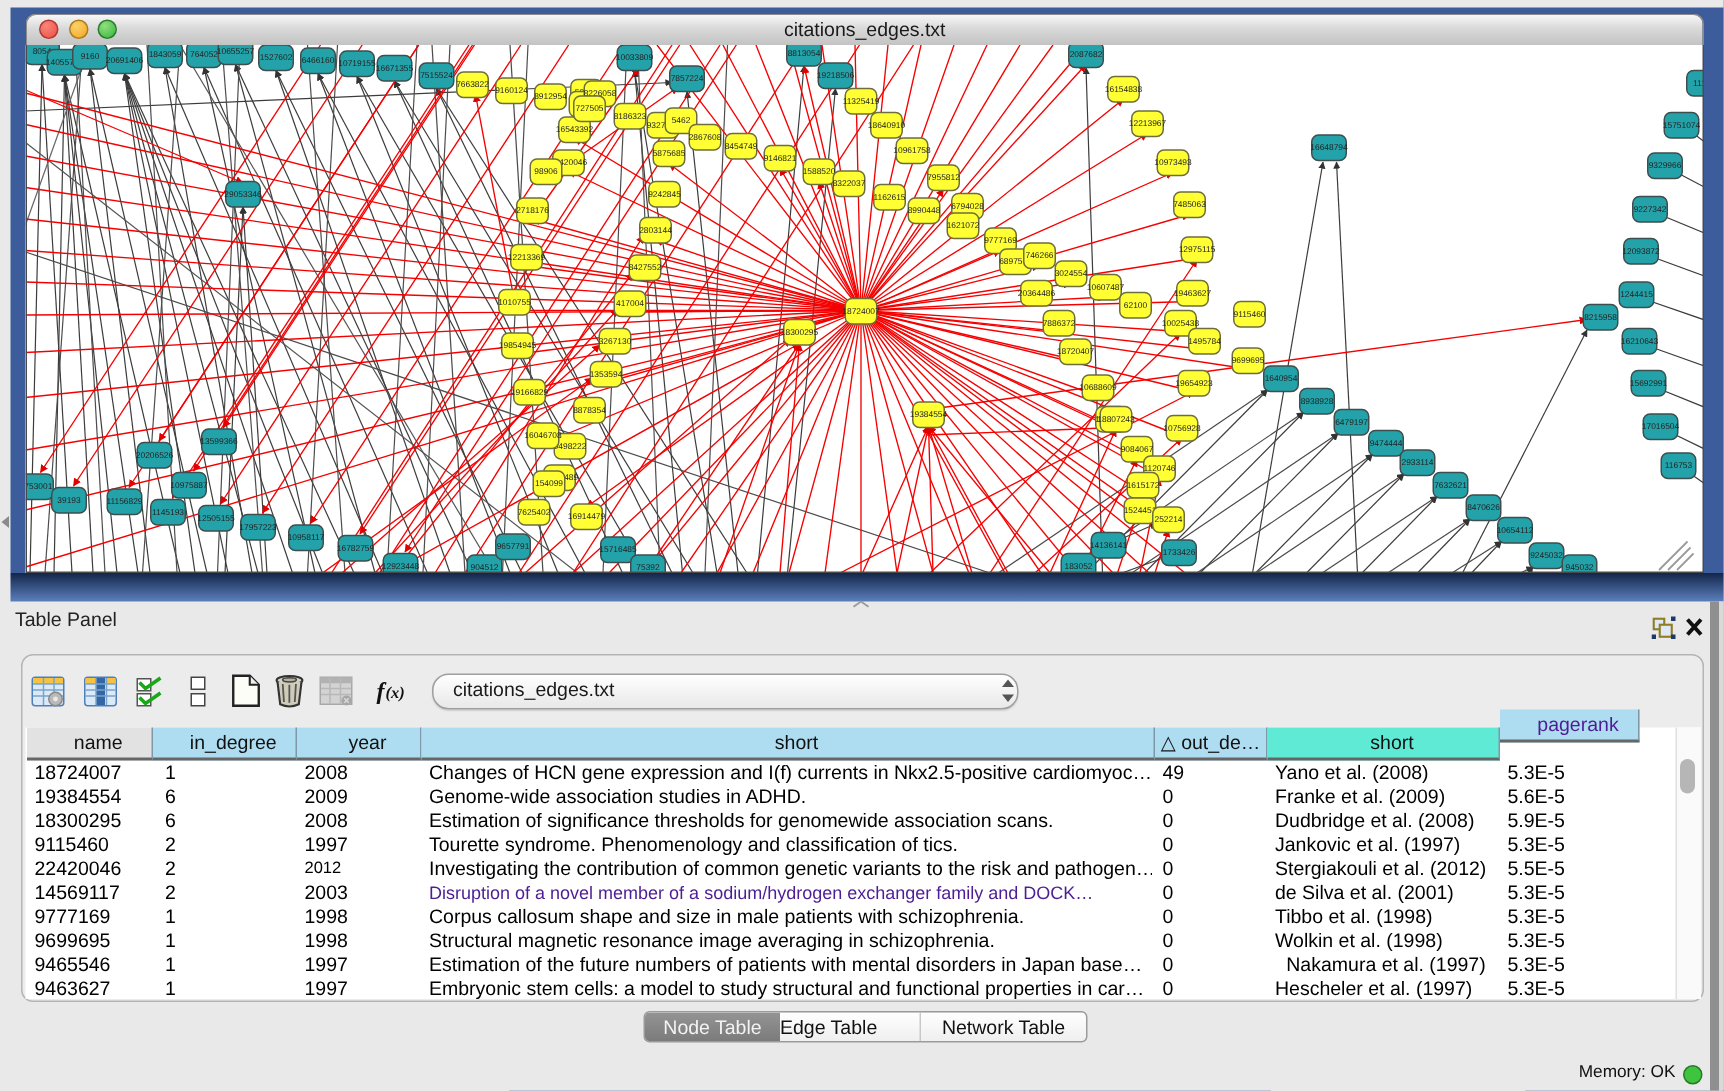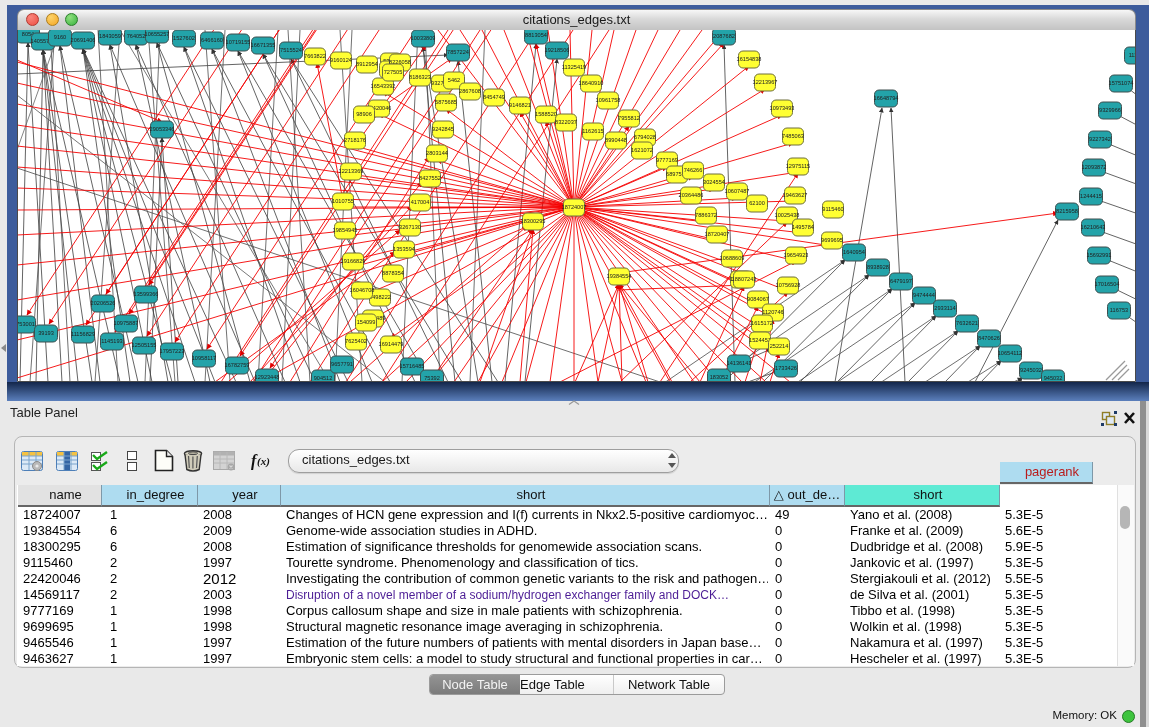--- a/index.html
+++ b/index.html
@@ -596,21 +596,21 @@
 <svg class="abs" style="left:666px;top:452px" width="12" height="17">
     <path d="M6,1 L10,6 L2,6 Z" fill="#555"></path>
     <path d="M6,16 L10,11 L2,11 Z" fill="#555"></path>
   </svg>
 <div class="abs" style="left:18px;top:485px;width:83px;height:20px;background:#e2e2e2;border-right:1px solid #7e98a8;border-bottom:2px solid #666;font-size:13px;color:#111;text-align:center;line-height:20px;text-indent:12px;white-space:nowrap;overflow:hidden;">name</div>
 <div class="abs" style="left:102px;top:485px;width:95px;height:20px;background:#aedcf0;border-right:1px solid #7e98a8;border-bottom:2px solid #666;font-size:13px;color:#111;text-align:center;line-height:20px;text-indent:12px;white-space:nowrap;overflow:hidden;">in_degree</div>
 <div class="abs" style="left:198px;top:485px;width:82px;height:20px;background:#aedcf0;border-right:1px solid #7e98a8;border-bottom:2px solid #666;font-size:13px;color:#111;text-align:center;line-height:20px;text-indent:12px;white-space:nowrap;overflow:hidden;">year</div>
 <div class="abs" style="left:281px;top:485px;width:488px;height:20px;background:#aedcf0;border-right:1px solid #7e98a8;border-bottom:2px solid #666;font-size:13px;color:#111;text-align:center;line-height:20px;text-indent:12px;white-space:nowrap;overflow:hidden;">short</div>
 <div class="abs" style="left:770px;top:485px;width:74px;height:20px;background:#aedcf0;border-right:1px solid #7e98a8;border-bottom:2px solid #666;font-size:13px;color:#111;text-align:center;line-height:20px;text-indent:0px;white-space:nowrap;overflow:hidden;">△ out_de…</div>
 <div class="abs" style="left:845px;top:485px;width:154px;height:20px;background:#5eead4;border-right:1px solid #7e98a8;border-bottom:2px solid #666;font-size:13px;color:#111;text-align:center;line-height:20px;text-indent:12px;white-space:nowrap;overflow:hidden;">short</div>
-<div class="abs" style="left:1000px;top:462px;width:92px;height:20px;background:#aedcf0;border-right:1px solid #7e98a8;border-bottom:2px solid #666;font-size:13px;color:#b91c1c;text-align:center;line-height:20px;text-indent:12px;white-space:nowrap;overflow:hidden;">pagerank</div>
+<div class="abs" style="left:1000px;top:473px;width:92px;height:20px;background:#aedcf0;border-right:1px solid #7e98a8;border-bottom:2px solid #666;font-size:13px;color:#4c1d95;text-align:center;line-height:20px;text-indent:12px;white-space:nowrap;overflow:hidden;">pagerank</div>
 <div class="abs" style="left:23px;top:507px;width:77px;height:16px;font-size:13px;color:#000;line-height:16px;white-space:nowrap;overflow:hidden;text-align:left;">18724007</div>
 <div class="abs" style="left:110px;top:507px;width:86px;height:16px;font-size:13px;color:#000;line-height:16px;white-space:nowrap;overflow:hidden;text-align:left;">1</div>
 <div class="abs" style="left:203px;top:507px;width:76px;height:16px;font-size:13px;color:#000;line-height:16px;white-space:nowrap;overflow:hidden;text-align:left;">2008</div>
 <div class="abs" style="left:286px;top:507px;width:482px;height:16px;font-size:13px;color:#000;line-height:16px;white-space:nowrap;overflow:hidden;text-align:left;">Changes of HCN gene expression and I(f) currents in Nkx2.5-positive cardiomyoc…</div>
 <div class="abs" style="left:775px;top:507px;width:68px;height:16px;font-size:13px;color:#000;line-height:16px;white-space:nowrap;overflow:hidden;text-align:left;">49</div>
 <div class="abs" style="left:850px;top:507px;width:148px;height:16px;font-size:13px;color:#000;line-height:16px;white-space:nowrap;overflow:hidden;text-align:left;">Yano et al. (2008)</div>
 <div class="abs" style="left:1005px;top:507px;width:86px;height:16px;font-size:13px;color:#000;line-height:16px;white-space:nowrap;overflow:hidden;text-align:left;">5.3E-5</div>
 <div class="abs" style="left:23px;top:523px;width:77px;height:16px;font-size:13px;color:#000;line-height:16px;white-space:nowrap;overflow:hidden;text-align:left;">19384554</div>
 <div class="abs" style="left:110px;top:523px;width:86px;height:16px;font-size:13px;color:#000;line-height:16px;white-space:nowrap;overflow:hidden;text-align:left;">6</div>
 <div class="abs" style="left:203px;top:523px;width:76px;height:16px;font-size:13px;color:#000;line-height:16px;white-space:nowrap;overflow:hidden;text-align:left;">2009</div>
@@ -627,21 +627,21 @@
 <div class="abs" style="left:1005px;top:539px;width:86px;height:16px;font-size:13px;color:#000;line-height:16px;white-space:nowrap;overflow:hidden;text-align:left;">5.9E-5</div>
 <div class="abs" style="left:23px;top:555px;width:77px;height:16px;font-size:13px;color:#000;line-height:16px;white-space:nowrap;overflow:hidden;text-align:left;">9115460</div>
 <div class="abs" style="left:110px;top:555px;width:86px;height:16px;font-size:13px;color:#000;line-height:16px;white-space:nowrap;overflow:hidden;text-align:left;">2</div>
 <div class="abs" style="left:203px;top:555px;width:76px;height:16px;font-size:13px;color:#000;line-height:16px;white-space:nowrap;overflow:hidden;text-align:left;">1997</div>
 <div class="abs" style="left:286px;top:555px;width:482px;height:16px;font-size:13px;color:#000;line-height:16px;white-space:nowrap;overflow:hidden;text-align:left;">Tourette syndrome. Phenomenology and classification of tics.</div>
 <div class="abs" style="left:775px;top:555px;width:68px;height:16px;font-size:13px;color:#000;line-height:16px;white-space:nowrap;overflow:hidden;text-align:left;">0</div>
 <div class="abs" style="left:850px;top:555px;width:148px;height:16px;font-size:13px;color:#000;line-height:16px;white-space:nowrap;overflow:hidden;text-align:left;">Jankovic et al. (1997)</div>
 <div class="abs" style="left:1005px;top:555px;width:86px;height:16px;font-size:13px;color:#000;line-height:16px;white-space:nowrap;overflow:hidden;text-align:left;">5.3E-5</div>
 <div class="abs" style="left:23px;top:571px;width:77px;height:16px;font-size:13px;color:#000;line-height:16px;white-space:nowrap;overflow:hidden;text-align:left;">22420046</div>
 <div class="abs" style="left:110px;top:571px;width:86px;height:16px;font-size:13px;color:#000;line-height:16px;white-space:nowrap;overflow:hidden;text-align:left;">2</div>
-<div class="abs" style="left:203px;top:571px;width:76px;height:16px;font-size:15px;color:#000;line-height:16px;white-space:nowrap;overflow:hidden;text-align:left;">2012</div>
+<div class="abs" style="left:203px;top:571px;width:76px;height:16px;font-size:11px;color:#000;line-height:16px;white-space:nowrap;overflow:hidden;text-align:left;">2012</div>
 <div class="abs" style="left:286px;top:571px;width:482px;height:16px;font-size:13px;color:#000;line-height:16px;white-space:nowrap;overflow:hidden;text-align:left;">Investigating the contribution of common genetic variants to the risk and pathogen…</div>
 <div class="abs" style="left:775px;top:571px;width:68px;height:16px;font-size:13px;color:#000;line-height:16px;white-space:nowrap;overflow:hidden;text-align:left;">0</div>
 <div class="abs" style="left:850px;top:571px;width:148px;height:16px;font-size:13px;color:#000;line-height:16px;white-space:nowrap;overflow:hidden;text-align:left;">Stergiakouli et al. (2012)</div>
 <div class="abs" style="left:1005px;top:571px;width:86px;height:16px;font-size:13px;color:#000;line-height:16px;white-space:nowrap;overflow:hidden;text-align:left;">5.5E-5</div>
 <div class="abs" style="left:23px;top:587px;width:77px;height:16px;font-size:13px;color:#000;line-height:16px;white-space:nowrap;overflow:hidden;text-align:left;">14569117</div>
 <div class="abs" style="left:110px;top:587px;width:86px;height:16px;font-size:13px;color:#000;line-height:16px;white-space:nowrap;overflow:hidden;text-align:left;">2</div>
 <div class="abs" style="left:203px;top:587px;width:76px;height:16px;font-size:13px;color:#000;line-height:16px;white-space:nowrap;overflow:hidden;text-align:left;">2003</div>
 <div class="abs" style="left:286px;top:587px;width:482px;height:16px;font-size:12px;color:#4c1d95;line-height:16px;white-space:nowrap;overflow:hidden;text-align:left;">Disruption of a novel member of a sodium/hydrogen exchanger family and DOCK…</div>
 <div class="abs" style="left:775px;top:587px;width:68px;height:16px;font-size:13px;color:#000;line-height:16px;white-space:nowrap;overflow:hidden;text-align:left;">0</div>
 <div class="abs" style="left:850px;top:587px;width:148px;height:16px;font-size:13px;color:#000;line-height:16px;white-space:nowrap;overflow:hidden;text-align:left;">de Silva et al. (2001)</div>
@@ -658,21 +658,21 @@
 <div class="abs" style="left:203px;top:619px;width:76px;height:16px;font-size:13px;color:#000;line-height:16px;white-space:nowrap;overflow:hidden;text-align:left;">1998</div>
 <div class="abs" style="left:286px;top:619px;width:482px;height:16px;font-size:13px;color:#000;line-height:16px;white-space:nowrap;overflow:hidden;text-align:left;">Structural magnetic resonance image averaging in schizophrenia.</div>
 <div class="abs" style="left:775px;top:619px;width:68px;height:16px;font-size:13px;color:#000;line-height:16px;white-space:nowrap;overflow:hidden;text-align:left;">0</div>
 <div class="abs" style="left:850px;top:619px;width:148px;height:16px;font-size:13px;color:#000;line-height:16px;white-space:nowrap;overflow:hidden;text-align:left;">Wolkin et al. (1998)</div>
 <div class="abs" style="left:1005px;top:619px;width:86px;height:16px;font-size:13px;color:#000;line-height:16px;white-space:nowrap;overflow:hidden;text-align:left;">5.3E-5</div>
 <div class="abs" style="left:23px;top:635px;width:77px;height:16px;font-size:13px;color:#000;line-height:16px;white-space:nowrap;overflow:hidden;text-align:left;">9465546</div>
 <div class="abs" style="left:110px;top:635px;width:86px;height:16px;font-size:13px;color:#000;line-height:16px;white-space:nowrap;overflow:hidden;text-align:left;">1</div>
 <div class="abs" style="left:203px;top:635px;width:76px;height:16px;font-size:13px;color:#000;line-height:16px;white-space:nowrap;overflow:hidden;text-align:left;">1997</div>
 <div class="abs" style="left:286px;top:635px;width:482px;height:16px;font-size:13px;color:#000;line-height:16px;white-space:nowrap;overflow:hidden;text-align:left;">Estimation of the future numbers of patients with mental disorders in Japan base…</div>
 <div class="abs" style="left:775px;top:635px;width:68px;height:16px;font-size:13px;color:#000;line-height:16px;white-space:nowrap;overflow:hidden;text-align:left;">0</div>
-<div class="abs" style="left:850px;top:635px;width:148px;height:16px;font-size:13px;color:#000;line-height:16px;white-space:nowrap;overflow:hidden;text-align:left;">Nakamura et al. (1997)</div>
+<div class="abs" style="left:850px;top:635px;width:148px;height:16px;font-size:13px;color:#000;line-height:16px;white-space:nowrap;overflow:hidden;text-align:center;">Nakamura et al. (1997)</div>
 <div class="abs" style="left:1005px;top:635px;width:86px;height:16px;font-size:13px;color:#000;line-height:16px;white-space:nowrap;overflow:hidden;text-align:left;">5.3E-5</div>
 <div class="abs" style="left:23px;top:651px;width:77px;height:16px;font-size:13px;color:#000;line-height:16px;white-space:nowrap;overflow:hidden;text-align:left;">9463627</div>
 <div class="abs" style="left:110px;top:651px;width:86px;height:16px;font-size:13px;color:#000;line-height:16px;white-space:nowrap;overflow:hidden;text-align:left;">1</div>
 <div class="abs" style="left:203px;top:651px;width:76px;height:16px;font-size:13px;color:#000;line-height:16px;white-space:nowrap;overflow:hidden;text-align:left;">1997</div>
 <div class="abs" style="left:286px;top:651px;width:482px;height:16px;font-size:13px;color:#000;line-height:16px;white-space:nowrap;overflow:hidden;text-align:left;">Embryonic stem cells: a model to study structural and functional properties in car…</div>
 <div class="abs" style="left:775px;top:651px;width:68px;height:16px;font-size:13px;color:#000;line-height:16px;white-space:nowrap;overflow:hidden;text-align:left;">0</div>
 <div class="abs" style="left:850px;top:651px;width:148px;height:16px;font-size:13px;color:#000;line-height:16px;white-space:nowrap;overflow:hidden;text-align:left;">Hescheler et al. (1997)</div>
 <div class="abs" style="left:1005px;top:651px;width:86px;height:16px;font-size:13px;color:#000;line-height:16px;white-space:nowrap;overflow:hidden;text-align:left;">5.3E-5</div>
 <div class="abs" style="left:1117px;top:485px;width:16px;height:181px;background:#fafafa;border-left:1px solid #e0e0e0;"></div>
 <div class="abs" style="left:1120px;top:506px;width:10px;height:23px;background:#b6b6b6;border-radius:5px;"></div>

